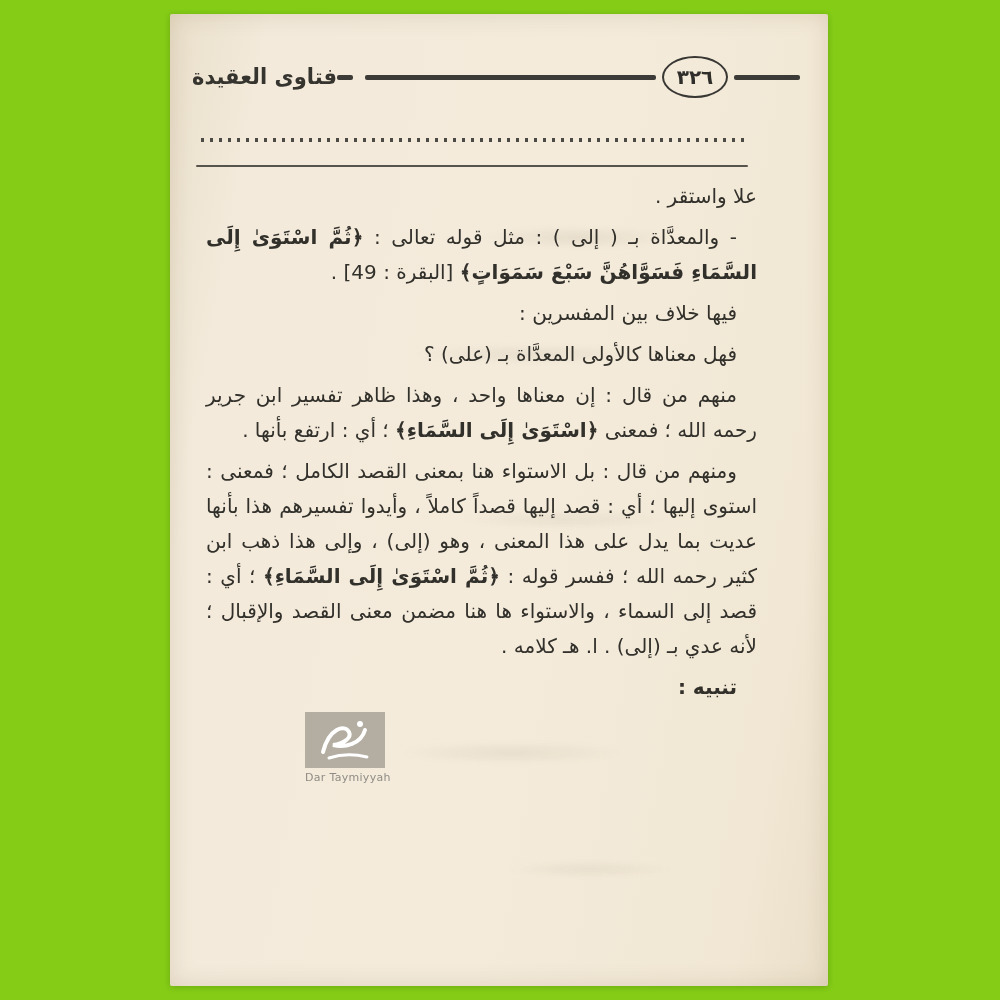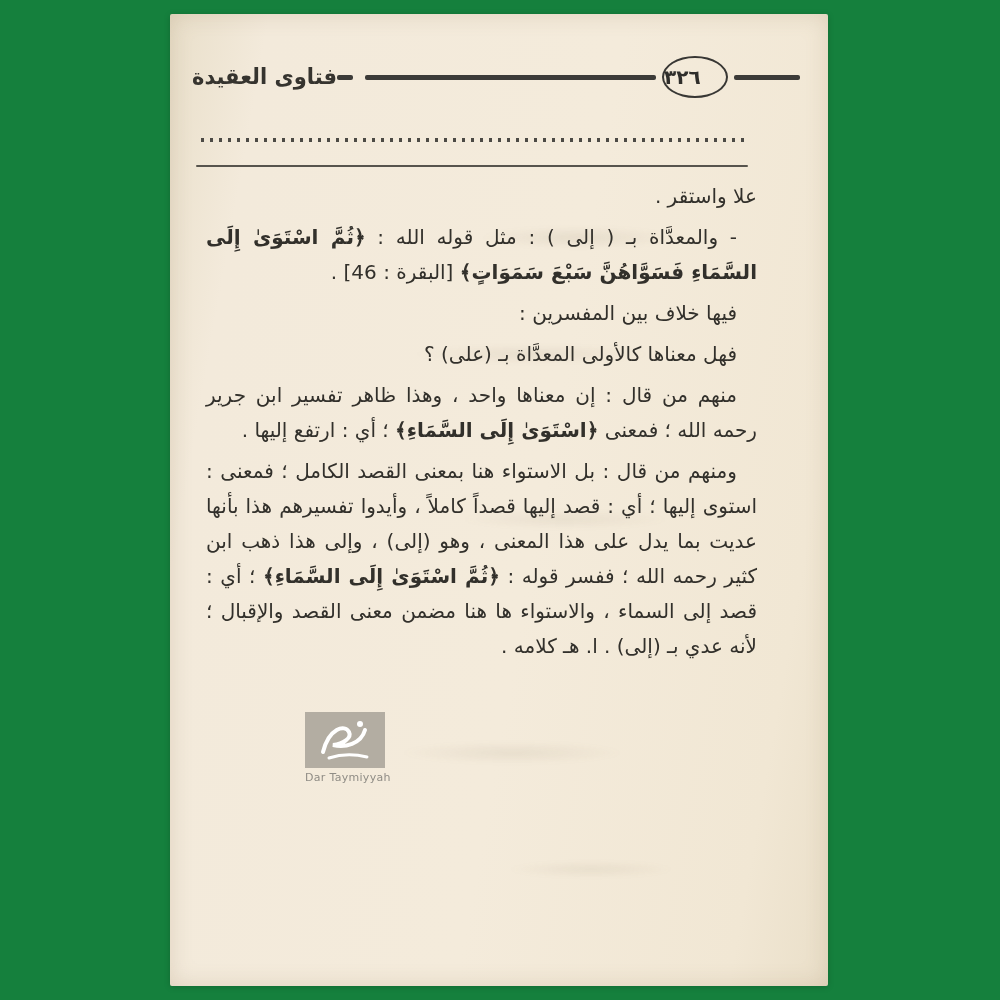--- a/index.html
+++ b/index.html
@@ -1,17 +1,17 @@
 <!DOCTYPE html>
 <html lang="ar"><head>
 <meta charset="utf-8">
 <style>
   html,body{margin:0;padding:0;background:#fff;}
   .canvas{
-    position:relative;width:1000px;height:1000px;background:#15803d;
+    position:relative;width:1000px;height:1000px;background:#84cc16;
     overflow:hidden;font-family:"DejaVu Sans",sans-serif;
   }
   .page{
     position:absolute;left:170px;top:14px;width:658px;height:972px;
     background:linear-gradient(100deg,#e9dfca 0%,#f3eadb 12%,#f4ebdb 55%,#f1e7d4 88%,#eadfc9 100%);
     box-shadow:inset 0 0 22px rgba(150,125,85,.22), 0 1px 6px rgba(0,0,0,.18);
     border-radius:2px;
   }
   
   .page::before{
@@ -32,21 +32,21 @@
   .rule-stub{height:5px;background:#3c3b38;border-radius:2px;}
   .rule-left{width:16px;margin-right:6px;}
   .rule-main{flex:1;margin:0 6px;height:5px;background:#3c3b38;border-radius:2px;}
   .rule-right{width:66px;margin-left:6px;}
   .book-title{
     font-size:21px;font-weight:bold;color:#36342f;letter-spacing:.5px;
     direction:rtl;white-space:nowrap;transform:scaleY(1.05);
   }
   .page-oval{
     width:62px;height:38px;border:2.5px solid #383734;border-radius:50%;
-    display:flex;align-items:center;flex:0 0 auto;
+    display:flex;align-items:center;justify-content:center;flex:0 0 auto;
     background:transparent;
   }
   .page-num{font-size:20px;font-weight:bold;color:#2f2e2b;direction:rtl;}
   
   .dots{
     position:absolute;left:28px;top:124px;width:548px;height:4px;
     background-image:radial-gradient(circle closest-side,#4c4a45 95%,transparent);
     background-size:9px 4px;background-repeat:repeat-x;
   }
   .hr{
@@ -87,25 +87,26 @@
         <span class="page-num">٣٢٦</span>
       </span>
       <span class="rule-stub rule-right"></span>
     </div>
 
     <div class="dots"></div>
     <div class="hr"></div>
 
     <div class="body">
         <p class="para" dir="rtl"><span>علا واستقر .</span></p>
-        <p class="para indent" dir="rtl"><span>- والمعدَّاة بـ ( إلى ) : مثل قوله الله : </span><span class="b">﴿ثُمَّ اسْتَوَىٰ إِلَى السَّمَاءِ فَسَوَّاهُنَّ سَبْعَ سَمَوَاتٍ﴾</span><span> [البقرة : 46] .</span></p>
+        <p class="para indent" dir="rtl"><span>- والمعدَّاة بـ ( إلى ) : مثل قوله تعالى : </span><span class="b">﴿ثُمَّ اسْتَوَىٰ إِلَى السَّمَاءِ فَسَوَّاهُنَّ سَبْعَ سَمَوَاتٍ﴾</span><span> [البقرة : 49] .</span></p>
         <p class="para indent" dir="rtl"><span>فيها خلاف بين المفسرين :</span></p>
         <p class="para indent" dir="rtl"><span>فهل معناها كالأولى المعدَّاة بـ (على) ؟</span></p>
-        <p class="para indent" dir="rtl"><span>منهم من قال : إن معناها واحد ، وهذا ظاهر تفسير ابن جرير رحمه الله ؛ فمعنى </span><span class="b">﴿اسْتَوَىٰ إِلَى السَّمَاءِ﴾</span><span> ؛ أي : ارتفع إليها .</span></p>
+        <p class="para indent" dir="rtl"><span>منهم من قال : إن معناها واحد ، وهذا ظاهر تفسير ابن جرير رحمه الله ؛ فمعنى </span><span class="b">﴿اسْتَوَىٰ إِلَى السَّمَاءِ﴾</span><span> ؛ أي : ارتفع بأنها .</span></p>
         <p class="para indent" dir="rtl"><span>ومنهم من قال : بل الاستواء هنا بمعنى القصد الكامل ؛ فمعنى : استوى إليها ؛ أي : قصد إليها قصداً كاملاً ، وأيدوا تفسيرهم هذا بأنها عديت بما يدل على هذا المعنى ، وهو (إلى) ، وإلى هذا ذهب ابن كثير رحمه الله ؛ ففسر قوله : </span><span class="b">﴿ثُمَّ اسْتَوَىٰ إِلَى السَّمَاءِ﴾</span><span> ؛ أي : قصد إلى السماء ، والاستواء ها هنا مضمن معنى القصد والإقبال ؛ لأنه عدي بـ (إلى) . ا. هـ كلامه .</span></p>
+        <p class="para indent" dir="rtl"><span class="b">تنبيه :</span></p>
       </div>
 
     <div class="watermark">
       <div class="wm-box">
         <svg width="60" height="44" viewBox="0 0 60 44">
           <path d="M8 34 C14 10, 30 6, 34 14 C37 20, 28 26, 18 27 C30 30, 46 26, 50 12" stroke="#ffffff" stroke-width="4" fill="none" stroke-linecap="round"></path>
           <circle cx="45" cy="6" r="3" fill="#ffffff"></circle>
           <path d="M14 40 C26 36, 40 36, 52 39" stroke="#ffffff" stroke-width="3" fill="none" stroke-linecap="round"></path>
         </svg>
       </div>

